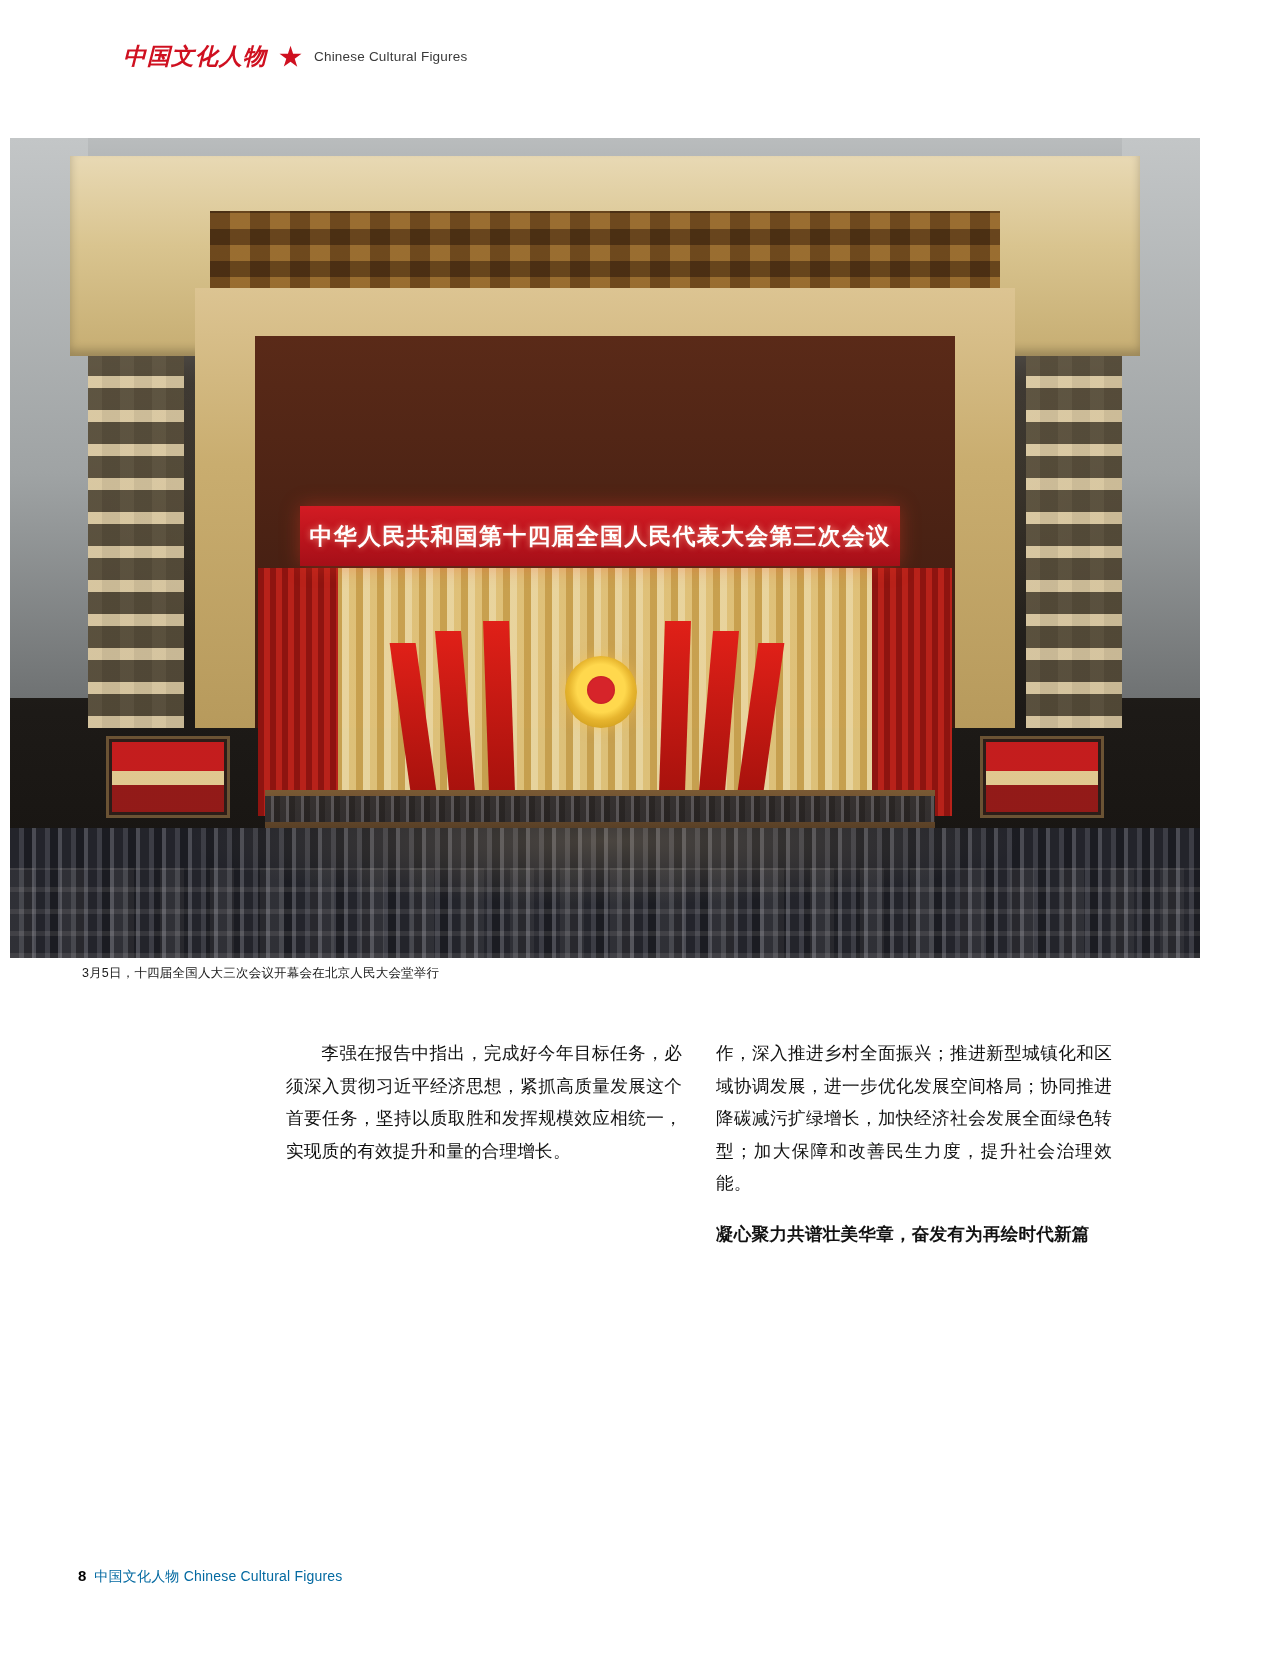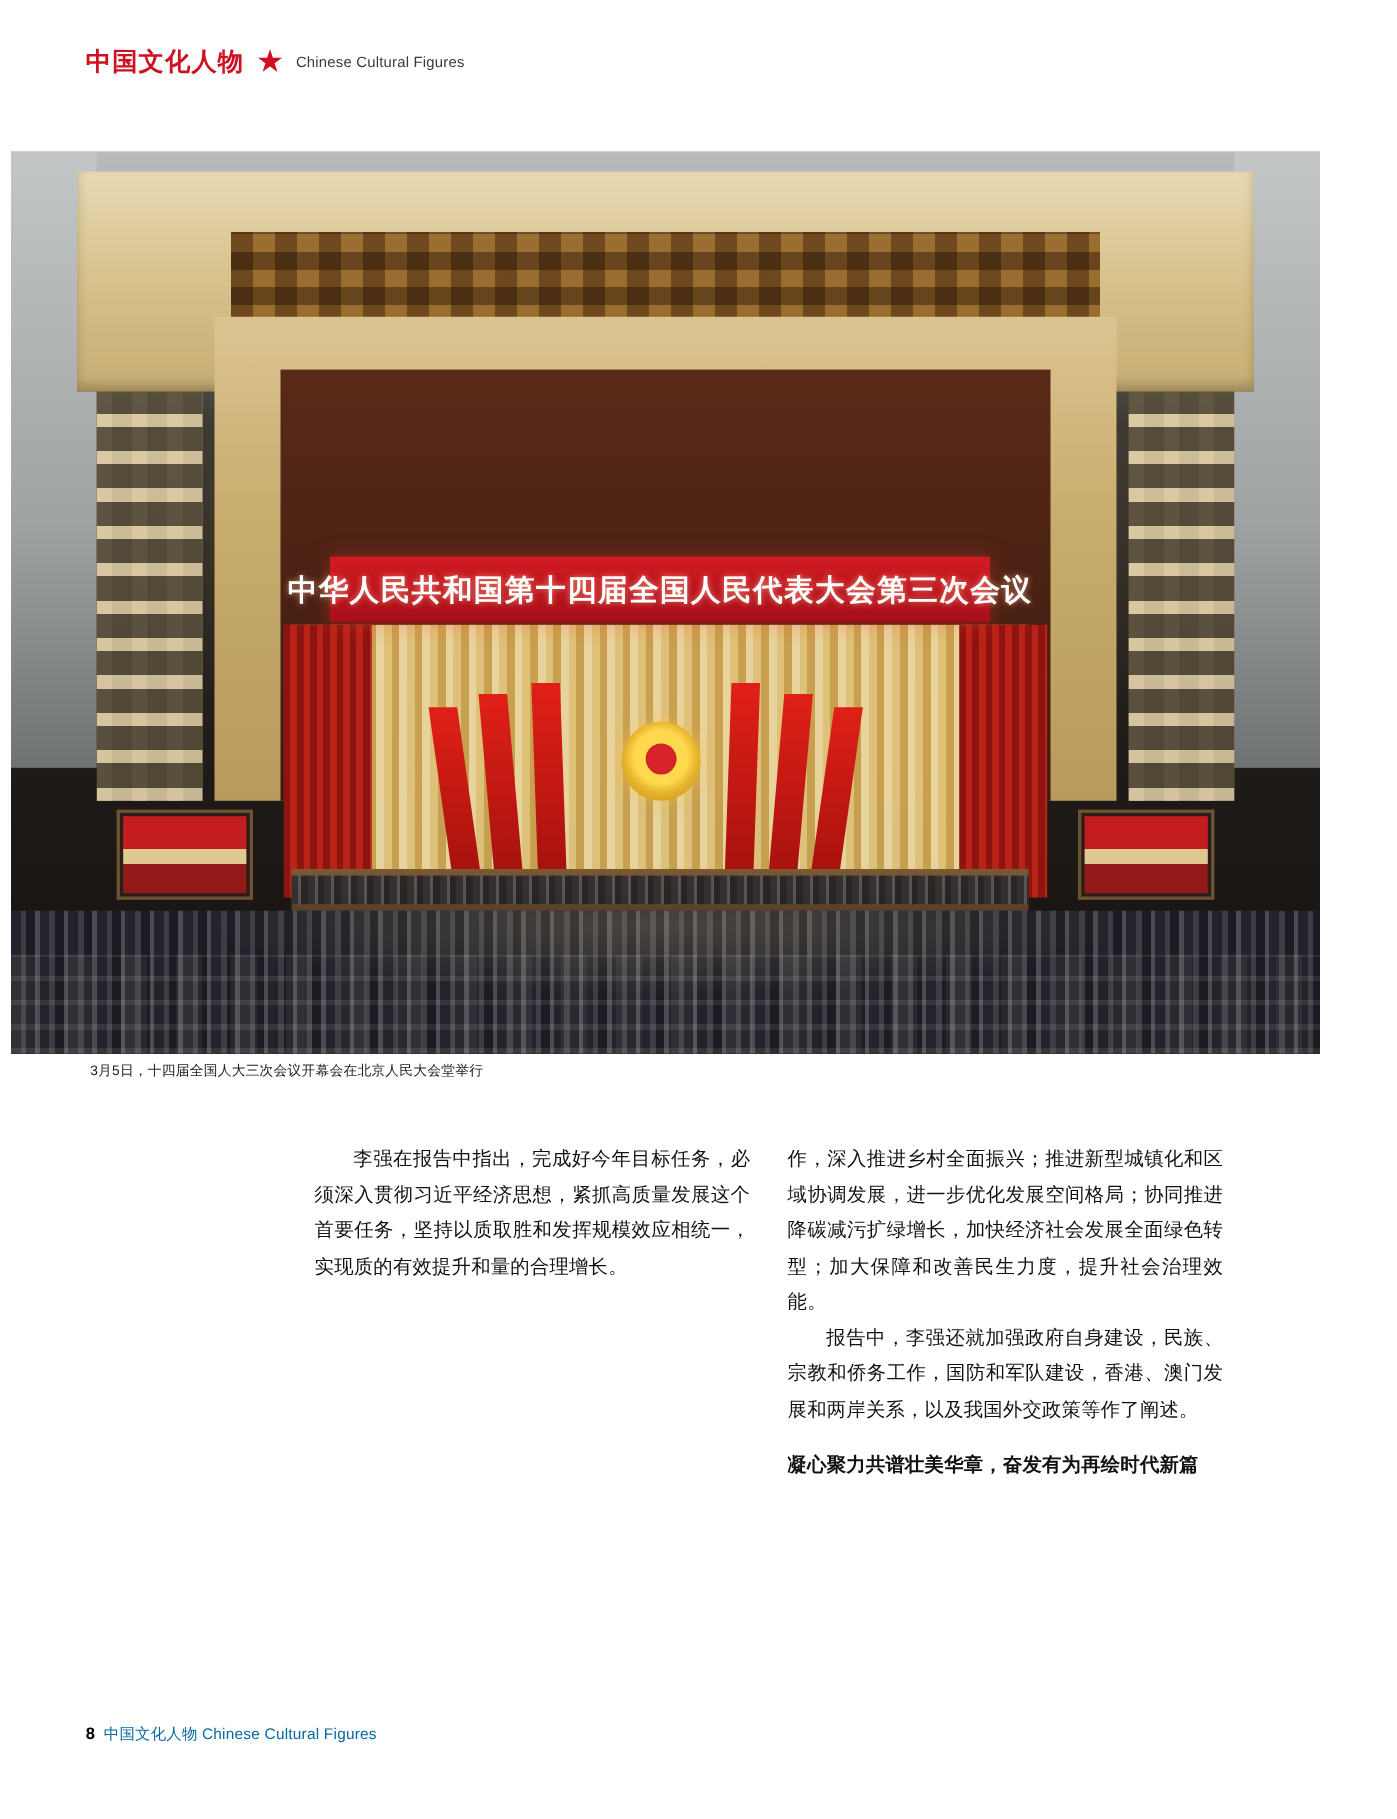--- a/index.html
+++ b/index.html
@@ -29,22 +29,24 @@
     display: flex;
     align-items: center;
     gap: 9px;
   }
   .logo-cn {
     font-family: "Liberation Serif", serif;
     font-weight: bold;
     font-size: 23px;
     letter-spacing: 1px;
     color: #cf1020;
+    font-style: italic;
     line-height: 1;
     white-space: nowrap;
+    margin-left: 45px;
   }
   .logo-star {
     color: #cf1020;
     font-size: 25px;
     line-height: 1;
     margin: 0 2px;
   }
   .logo-en {
     font-family: "Liberation Sans", sans-serif;
     font-size: 13.5px;
@@ -118,21 +120,21 @@
     background: linear-gradient(#d31b23, #a50f18);
     box-shadow: 0 0 18px rgba(255,60,40,0.35);
     display: flex;
     align-items: center;
     justify-content: center;
   }
   .banner span {
     color: #ffffff;
     font-family: Liberation Serif, serif;
     font-weight: bold;
-    font-size: 27px;
+    font-size: 23px;
     letter-spacing: 1.2px;
     white-space: nowrap;
     text-shadow: 0 0 6px rgba(255,180,150,0.7);
   }
   
   .curtain {
     position: absolute;
     left: 255px; top: 430px;
     width: 670px; height: 245px;
     background: repeating-linear-gradient(90deg,
@@ -377,21 +379,20 @@
 </div>
 
 <div class="caption">3月5日，十四届全国人大三次会议开幕会在北京人民大会堂举行</div>
 
 <div class="columns">
   <div class="col">
     <p class="indent">李强在报告中指出，完成好今年目标任务，必须深入贯彻习近平经济思想，紧抓高质量发展这个首要任务，坚持以质取胜和发挥规模效应相统一，实现质的有效提升和量的合理增长。</p>
   </div>
   <div class="col">
     <p>作，深入推进乡村全面振兴；推进新型城镇化和区域协调发展，进一步优化发展空间格局；协同推进降碳减污扩绿增长，加快经济社会发展全面绿色转型；加大保障和改善民生力度，提升社会治理效能。</p>
-    <p class="indent">报告中，李强还就加强政府自身建设，民族、宗教和侨务工作，国防和军队建设，香港、澳门发展和两岸关系，以及我国外交政策等作了阐述。</p>
     <p class="sub-head">凝心聚力共谱壮美华章，奋发有为再绘时代新篇</p>
   </div>
 </div>
 
 <div class="footer">
   <span class="pg">8</span>
   <span class="ftxt">中国文化人物 Chinese Cultural Figures</span>
 </div>
 
 </body></html>

